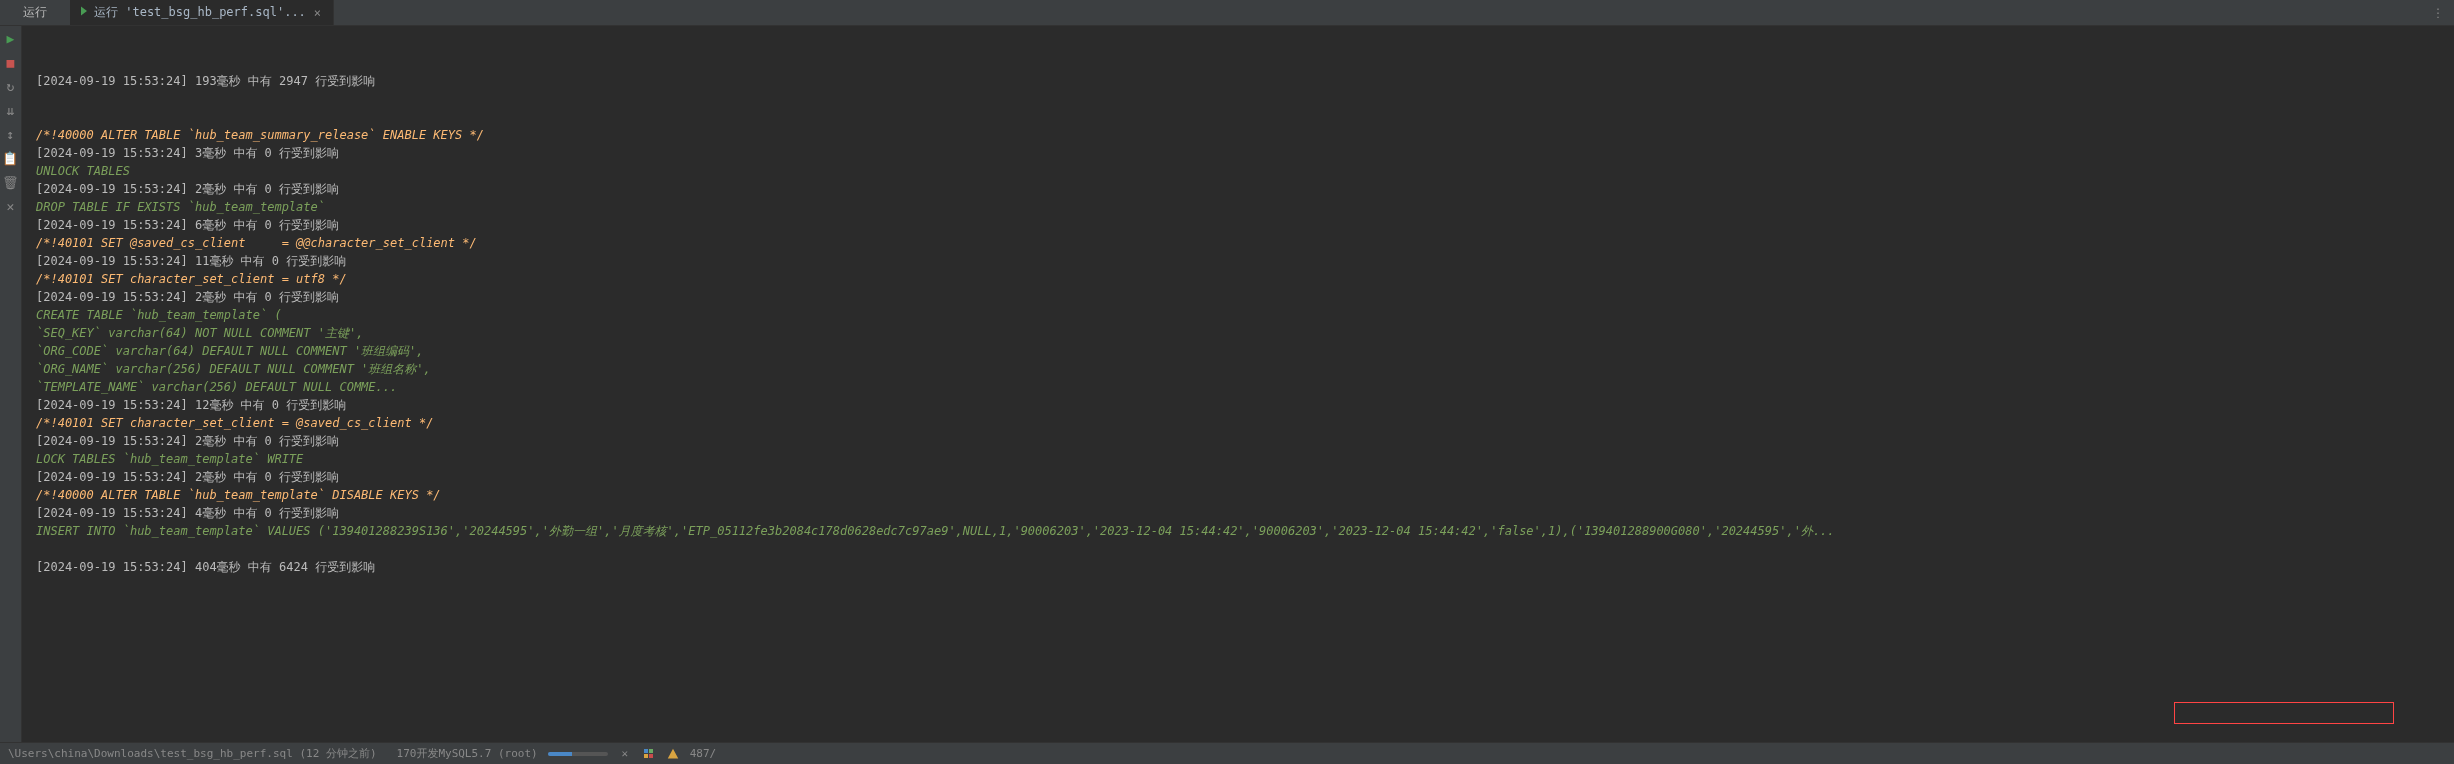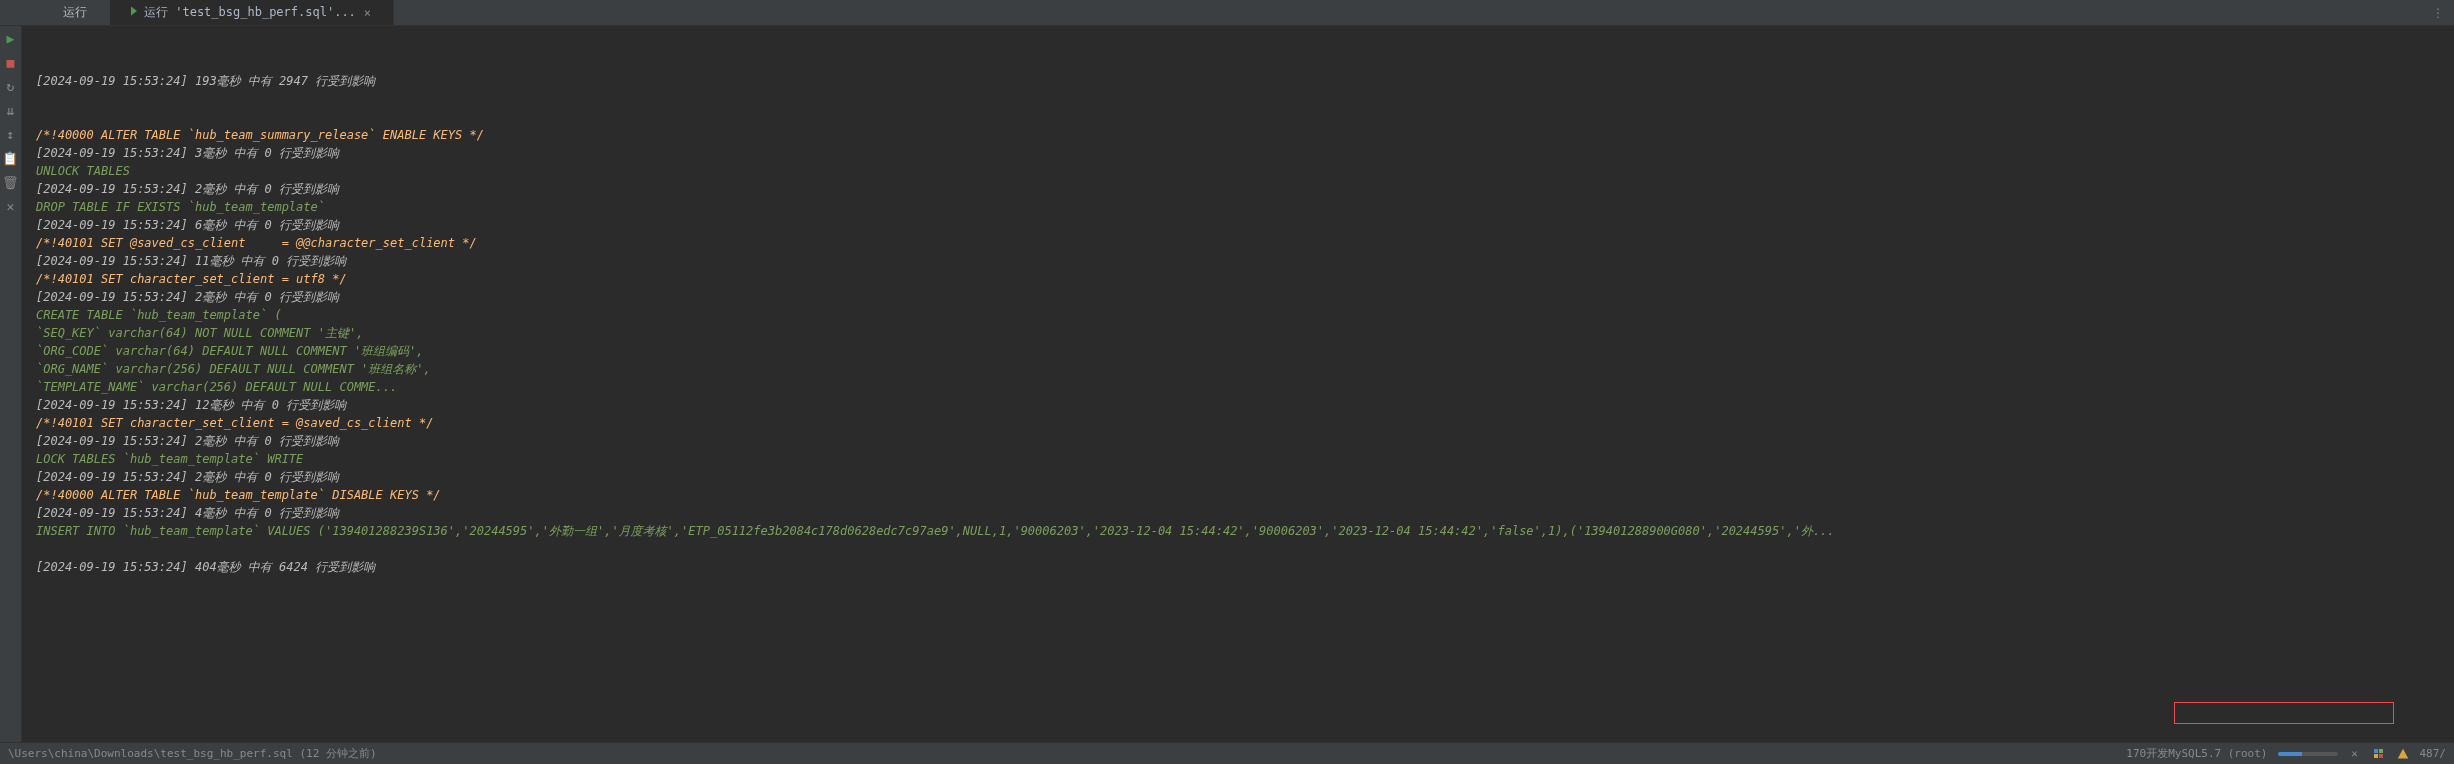--- a/index.html
+++ b/index.html
@@ -22,26 +22,25 @@
       display: flex;
       align-items: center;
       height: 26px;
       background: #3c3f41;
       border-bottom: 1px solid #323232;
     }
     .run-label {
       padding: 0 23px;
       color: #bbbbbb;
       font-size: 12px;
-      margin-left: 40px;
     }
     .tab {
       display: flex;
       align-items: center;
-      padding: 0 18px;
+      padding: 0 8px;
       height: 100%;
       background: #2b2b2b;
       border-right: 1px solid #323232;
       gap: 4px;
     }
     .tab-icon svg {
       width: 12px;
       height: 12px;
       fill: #499c54;
     }
@@ -83,21 +82,20 @@
     }
     .console-output {
       flex: 1;
       padding: 10px 14px;
       overflow: auto;
       line-height: 1.5;
       white-space: pre;
     }
     .log-line {
       color: #bbbbbb;
-      font-style: italic;
     }
     .sql-comment {
       color: #fdba74;
       font-style: italic;
     }
     .sql-stmt {
       color: #7ba05b;
       font-style: italic;
     }
     .highlight-box {
@@ -107,21 +105,21 @@
     }
     .status-bar {
       height: 22px;
       background: #3c3f41;
       display: flex;
       align-items: center;
       padding: 0 8px;
       font-size: 11px;
       color: #888;
       border-top: 1px solid #323232;
-      justify-content: space-between;
+      justify-content: flex-start;
       gap: 20px;
     }
     .status-left {
       display: flex;
       align-items: center;
     }
     .status-right {
       display: flex;
       align-items: center;
       gap: 10px;

